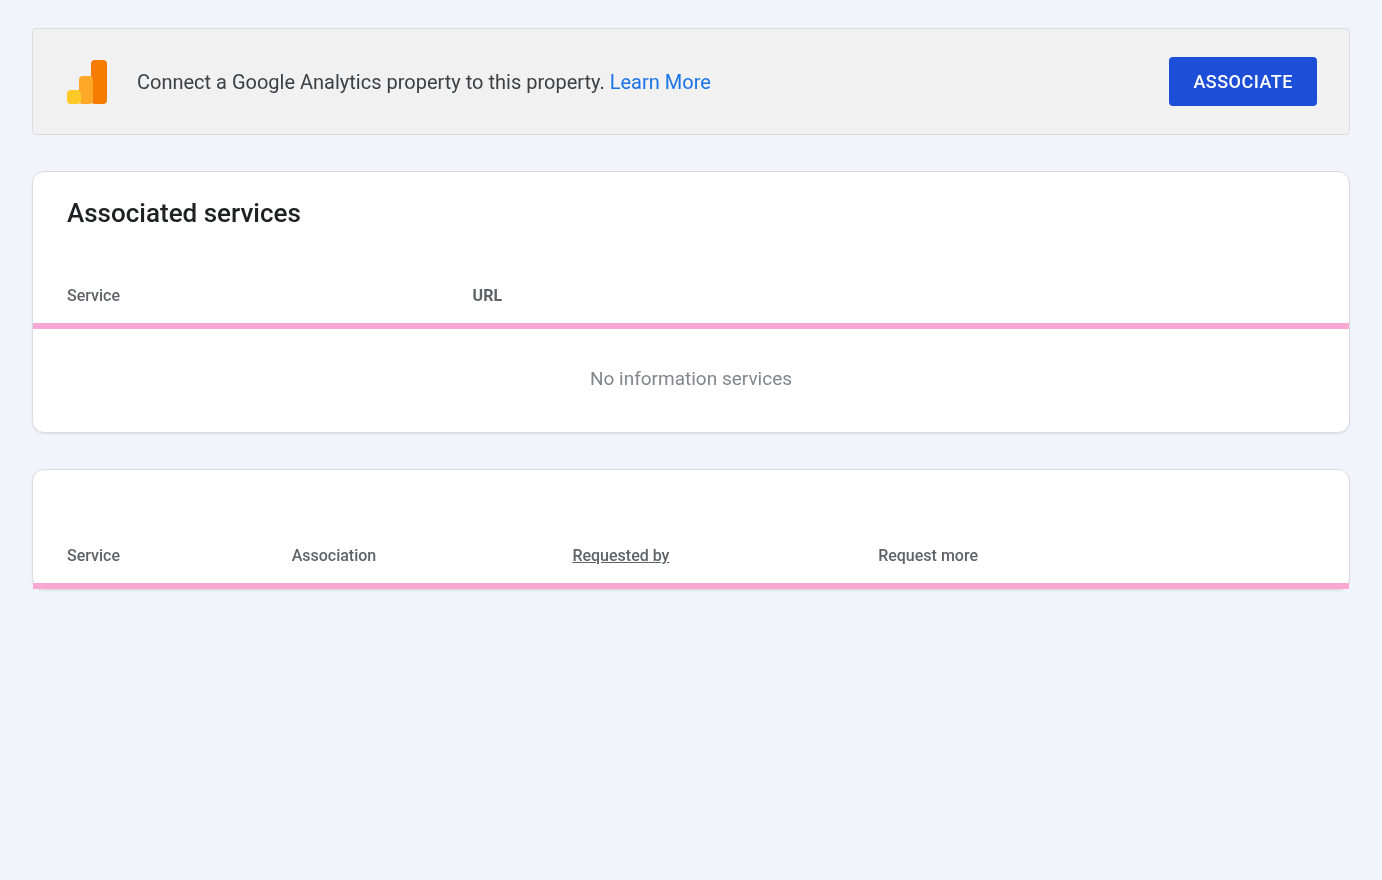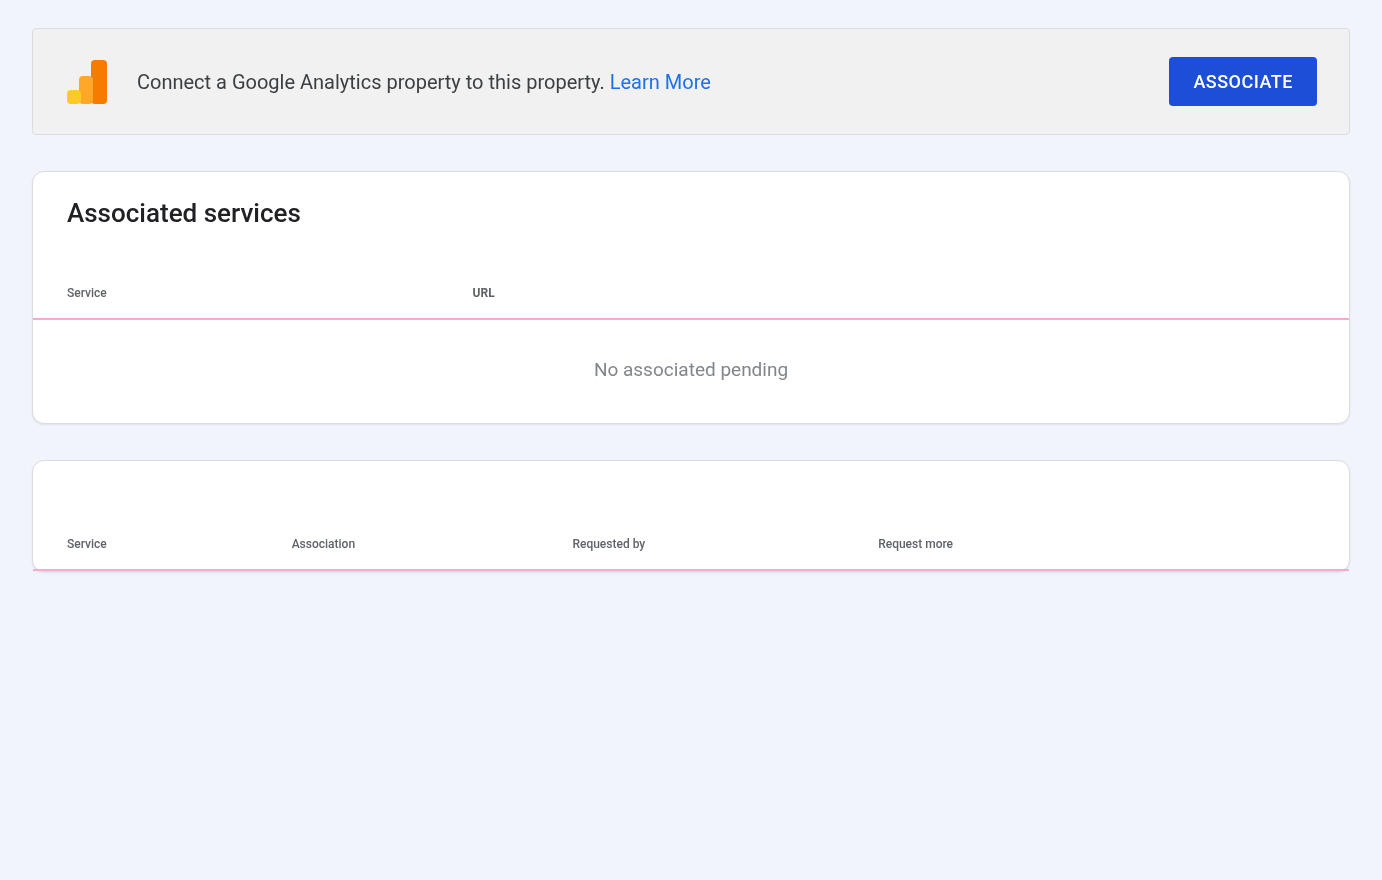--- a/index.html
+++ b/index.html
@@ -80,31 +80,31 @@
       color: #5f6368;
       line-height: 1.5;
     }
     .card-desc .link {
       color: #1a73e8;
       cursor: pointer;
     }
     .table-head {
       display: flex;
       padding: 50px 34px 18px 34px;
-      border-bottom: 2px solid #f9a8d4;
+      border-bottom: 6px solid #f9a8d4;
       color: #5f6368;
-      font-size: 12px;
+      font-size: 16px;
       font-weight: 500;
     }
     .col-3-a { width: 32.5%; }
     .col-3-b { width: 30%; }
     .col-3-c { width: 37.5%; font-weight: bold; }
     .col-4-a { width: 18%; }
     .col-4-b { width: 22.5%; }
-    .col-4-c { width: 24.5%; }
+    .col-4-c { width: 24.5%; text-decoration: underline; }
     .col-4-d { width: 35%; }
     .empty-row {
       text-align: center;
       color: #80868b;
       font-size: 19px;
       padding: 38px 0 42px 0;
     }
   </style>
 </head>
 <body>
@@ -124,21 +124,21 @@
 </div>
 
 <div class="card">
   <div class="card-head">
     <div class="card-title">Associated services</div>
   </div>
   <div class="table-head">
     <div class="col-3-a">Service</div>
     <div class="col-3-c">URL</div>
   </div>
-  <div class="empty-row">No associated pending</div>
+  <div class="empty-row">No information services</div>
 </div>
 
 <div class="card">
   <div class="card-head">
   </div>
   <div class="table-head">
     <div class="col-4-a">Service</div>
     <div class="col-4-b">Association</div>
     <div class="col-4-c">Requested by</div>
     <div class="col-4-d">Request more</div>

